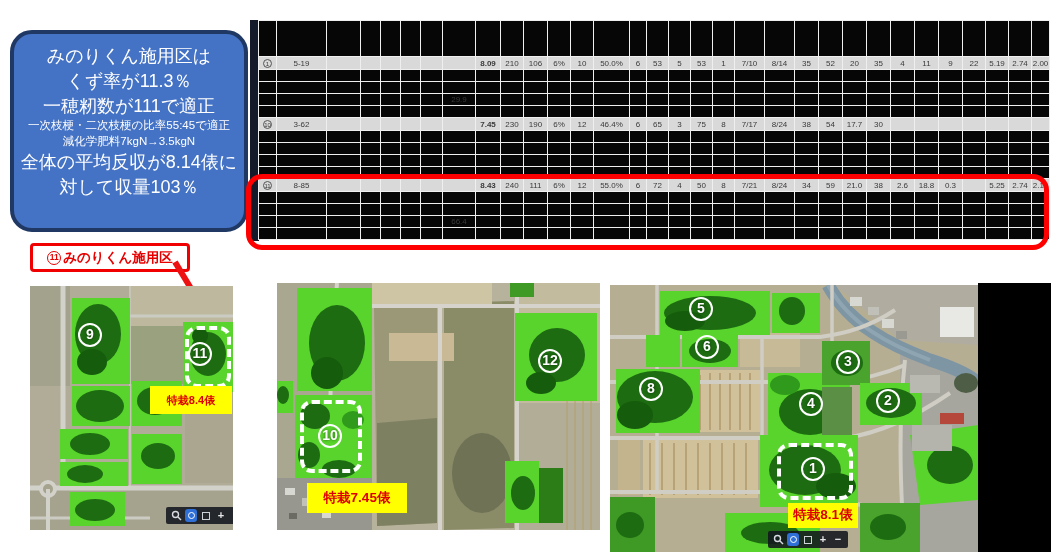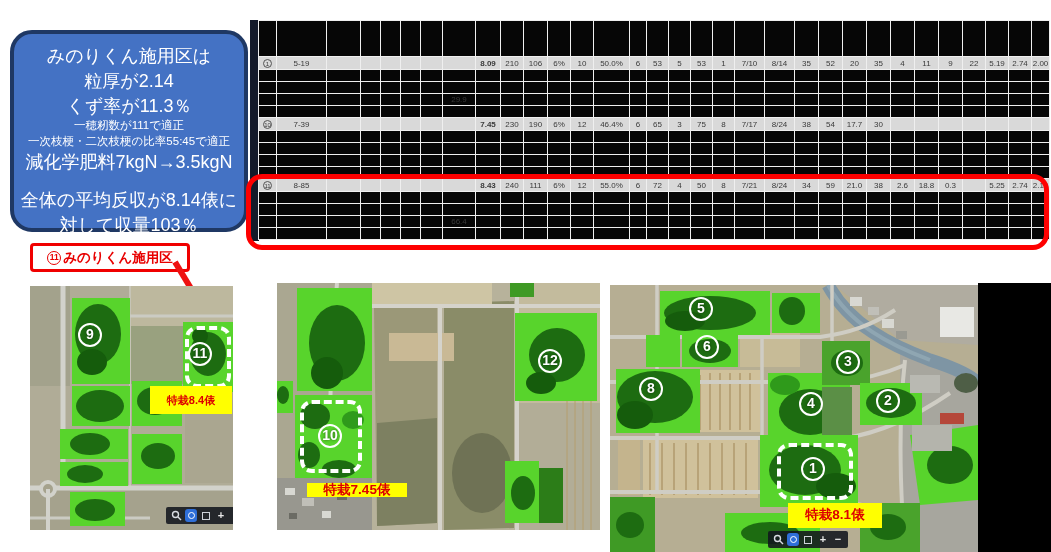--- a/index.html
+++ b/index.html
@@ -60,22 +60,22 @@
     color:#fff; font-weight:bold; font-size:14px; line-height:19px; text-align:center;
     text-shadow:0 0 3px rgba(0,0,0,.55);
   }
   .dashed-zone { position:absolute; border:4px dashed #fff; border-radius:12px; }
 
   .yield-tag {
     position:absolute; background:#ffff00; color:#dd0000; font-weight:bold;
     display:flex; align-items:center; justify-content:center; text-align:center; line-height:1.1;
   }
   .tag-1 { left:120px; top:100px; width:82px;  height:28px; font-size:11px; padding:0 10px; }
-  .tag-2 { left:30px;  top:200px; width:100px; height:14px; font-size:13.5px; }
-  .tag-3 { left:178px; top:218px; width:94px;  height:25px; font-size:13.5px; }
+  .tag-2 { left:30px;  top:200px; width:100px; height:30px; font-size:13.5px; }
+  .tag-3 { left:178px; top:218px; width:70px;  height:25px; font-size:13.5px; }
 
   .map-toolbar {
     position:absolute; height:17px; background:rgba(18,22,30,.88); border-radius:2px;
     display:flex; align-items:center; gap:3px; padding:0 4px;
   }
   .tb-1 { left:136px; top:221px; }
   .tb-3 { left:158px; top:246px; }
   .tb-btn { display:flex; align-items:center; justify-content:center; width:12px; height:13px; }
   .tb-active { background:#2f6fd8; border-radius:3px; }
   .tb-square { width:8px; height:8px; border:1.4px solid #cfd4da; }
@@ -84,21 +84,20 @@
 
   .black-gutter { position:absolute; left:978px; top:283px; width:73px; height:269px; background:#000; }
 </style>
 </head>
 <body>
 
 <div class="canvas">
 
   <div class="callout">
     <div class="callout-line">みのりくん施用区は</div>
-    <div class="callout-line">粒厚が2.14</div>
     <div class="callout-line">くず率が11.3％</div>
     <div class="callout-line">一穂籾数が111で適正</div>
     <div class="callout-line">一次枝梗・二次枝梗の比率55:45で適正</div>
     <div class="callout-line">減化学肥料7kgN→3.5kgN</div>
     <div class="callout-line"></div>
     <div class="callout-line">全体の平均反収が8.14俵に対して収量103％</div>
   </div>
 
   <div class="table-strip"></div>
   <div class="yield-table-wrap">
@@ -337,21 +336,21 @@
             <td></td>
             <td></td>
             <td></td>
             <td></td>
             <td></td>
             <td></td>
             <td></td>
           </tr>
           <tr class="grayrow">
             <td><span class="circ">10</span></td>
-            <td class="idcell">7-39</td>
+            <td class="idcell">3-62</td>
             <td></td>
             <td></td>
             <td></td>
             <td></td>
             <td></td>
             <td></td>
             <td class="yieldval">7.45</td>
             <td>230</td>
             <td>190</td>
             <td>6%</td>

